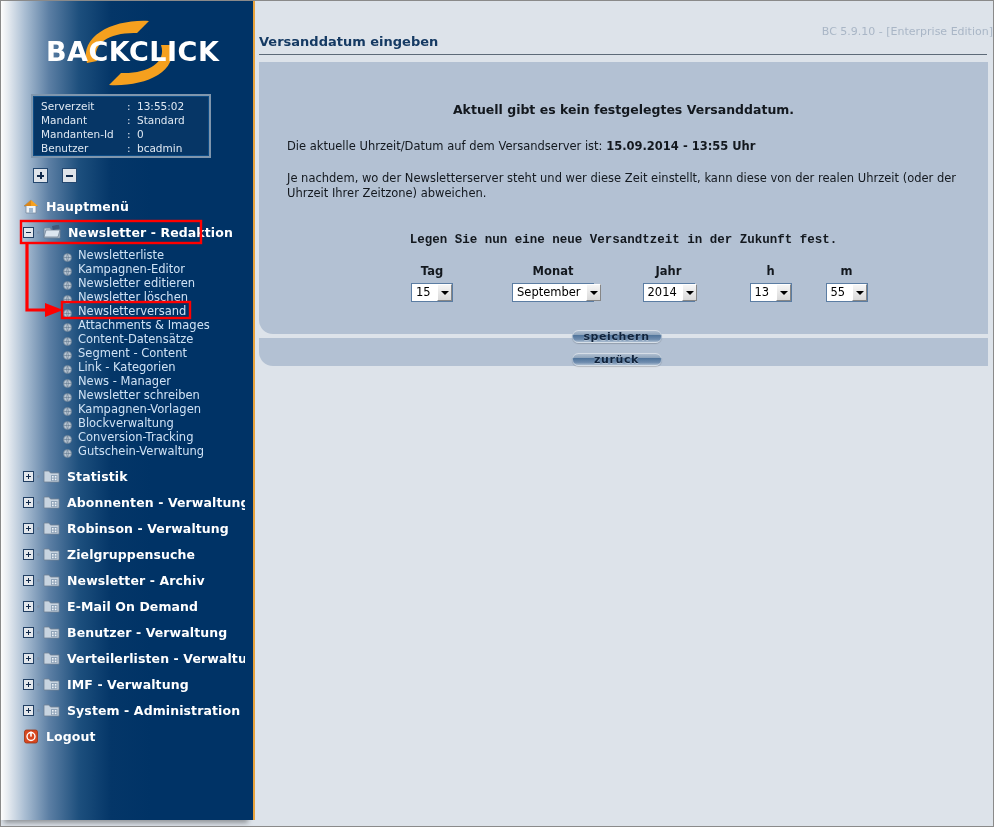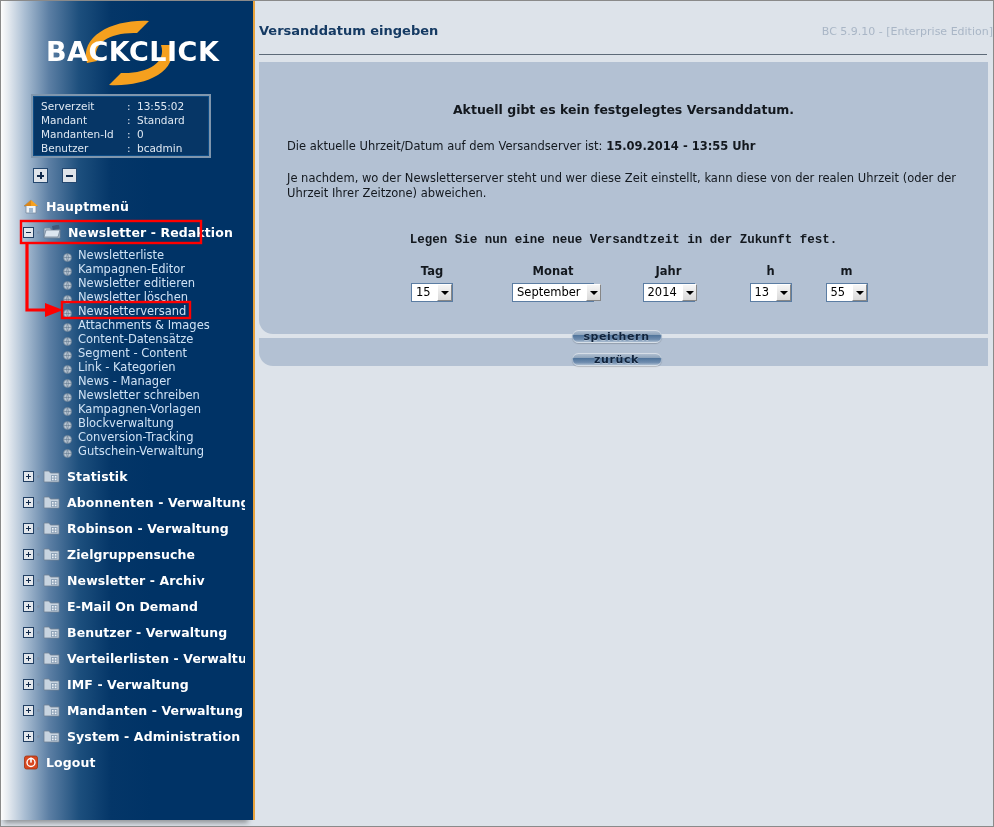--- a/index.html
+++ b/index.html
@@ -183,21 +183,21 @@
     background: #dde3ea;
     padding: 0;
   }
 
   #topbar {
     position: relative;
     height: 50px;
   }
   #page-title {
     position: absolute;
-    left: 4px; top: 22px;
+    left: 4px; top: 33px;
     font-size: 13px; font-weight: bold;
     color: #153a63;
     font-family: "DejaVu Sans", sans-serif;
   }
   #version {
     position: absolute;
     right: 2px; top: 24px;
     font-size: 11px;
     color: #a9b6c6;
     font-family: "DejaVu Sans", sans-serif;
@@ -628,33 +628,20 @@
         <span class="toggle plus"></span>
         <span class="dot"></span>
         <svg class="ic" width="17" height="14" viewBox="0 0 17 14">
             <path d="M1 2 L6 2 L7.5 4 L16 4 L16 13 L1 13 Z" fill="#c8d4e0" stroke="#6e8094" stroke-width="0.8"></path>
             <rect x="8" y="6" width="6.5" height="6" fill="#8fa3b8"></rect>
             <rect x="9" y="7" width="1.6" height="1.6" fill="#eef3f8"></rect>
             <rect x="11.8" y="7" width="1.6" height="1.6" fill="#eef3f8"></rect>
             <rect x="9" y="9.6" width="1.6" height="1.6" fill="#eef3f8"></rect>
             <rect x="11.8" y="9.6" width="1.6" height="1.6" fill="#eef3f8"></rect>
           </svg>
-        <span class="lbl">Mandanten - Verwaltung</span>
-      </div>
-      <div class="nav-row">
-        <span class="toggle plus"></span>
-        <span class="dot"></span>
-        <svg class="ic" width="17" height="14" viewBox="0 0 17 14">
-            <path d="M1 2 L6 2 L7.5 4 L16 4 L16 13 L1 13 Z" fill="#c8d4e0" stroke="#6e8094" stroke-width="0.8"></path>
-            <rect x="8" y="6" width="6.5" height="6" fill="#8fa3b8"></rect>
-            <rect x="9" y="7" width="1.6" height="1.6" fill="#eef3f8"></rect>
-            <rect x="11.8" y="7" width="1.6" height="1.6" fill="#eef3f8"></rect>
-            <rect x="9" y="9.6" width="1.6" height="1.6" fill="#eef3f8"></rect>
-            <rect x="11.8" y="9.6" width="1.6" height="1.6" fill="#eef3f8"></rect>
-          </svg>
         <span class="lbl">System - Administration</span>
       </div>
 
       <div class="nav-row no-toggle">
         <svg class="ic" width="16" height="15" viewBox="0 0 16 15">
           <rect x="1.5" y="1" width="13" height="13" rx="2" fill="#d8471f" stroke="#9d3213" stroke-width="0.8"></rect>
           <circle cx="8" cy="7.5" r="4" fill="none" stroke="#ffffff" stroke-width="1.4"></circle>
           <rect x="7.2" y="2.6" width="1.6" height="5" fill="#ffffff"></rect>
         </svg>
         <span class="lbl">Logout</span>

